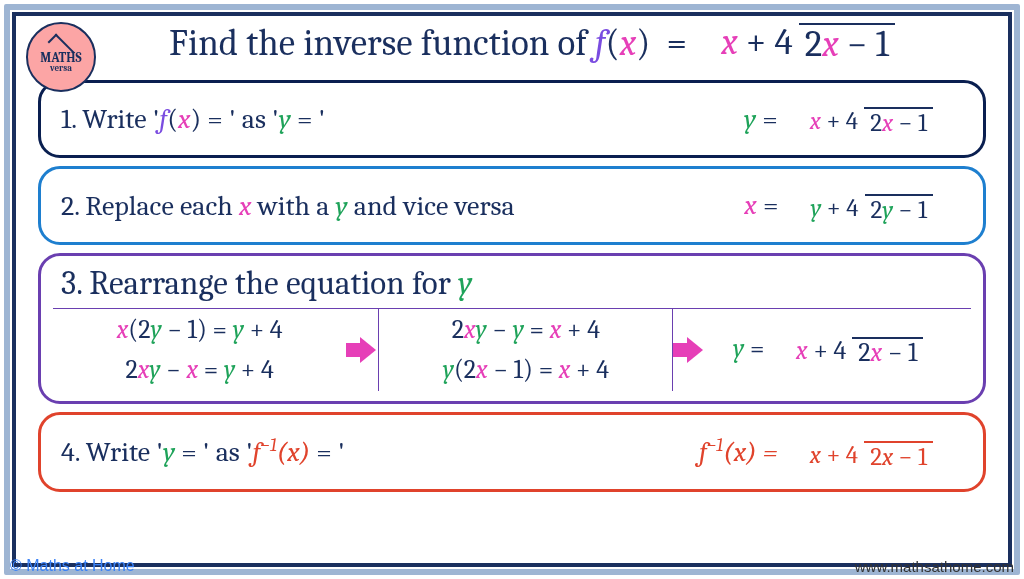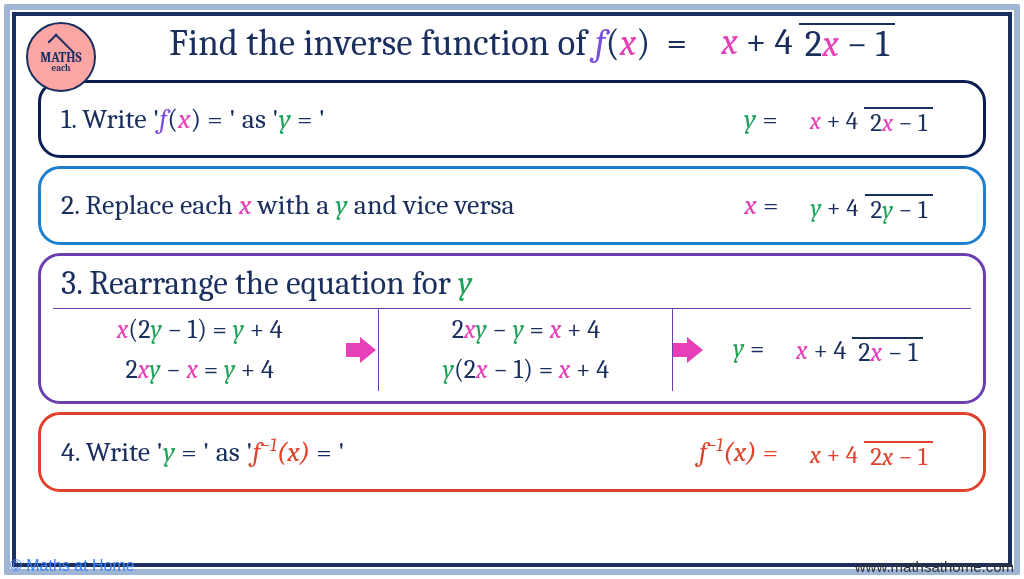--- a/index.html
+++ b/index.html
@@ -67,21 +67,21 @@
   .frac-num { padding: 0 6px 1px 6px; }
   .frac-den { padding: 1px 6px 0 6px; border-top: 2px solid currentColor; }
   .frac.navy .frac-den { border-top-color: #1a2f5e; }
 
   .step-box {
     border: 3px solid;
     border-radius: 22px;
     margin: 8px 4px;
     padding: 20px 20px;
     display: flex;
-    align-items: flex-start;
+    align-items: flex-end;
     font-size: 28px;
     color: #1a2f5e;
     min-height: 66px;
   }
   .step-box .label { flex: 1; }
   .step-box .eq { font-size: 28px; white-space: nowrap; padding-right: 10px; }
 
   .step1 { border-color: #0a1f50; }
   .step2 { border-color: #1e7fcf; }
   .step3 { border-color: #6a3fb0; flex-direction: column; align-items: stretch; padding: 6px 12px 10px 12px; }
@@ -151,21 +151,21 @@
 </style>
 </head>
 <body>
 
 <div class="outer-frame">
 <div class="inner-frame">
 
   <div class="logo">
     <div class="roof"></div>
     <span>MATHS</span>
-    <span style="font-size:9px">each</span>
+    <span style="font-size:9px">versa</span>
   </div>
 
   <div class="title-row">
     <span>Find the inverse function of </span>
     <span>&nbsp;</span>
     <span class="math-f">f</span>
     <span class="navy">(</span>
         <span class="math-x ital">x</span>
         <span class="navy">) &nbsp;=&nbsp; </span>
     <span class="frac navy">

